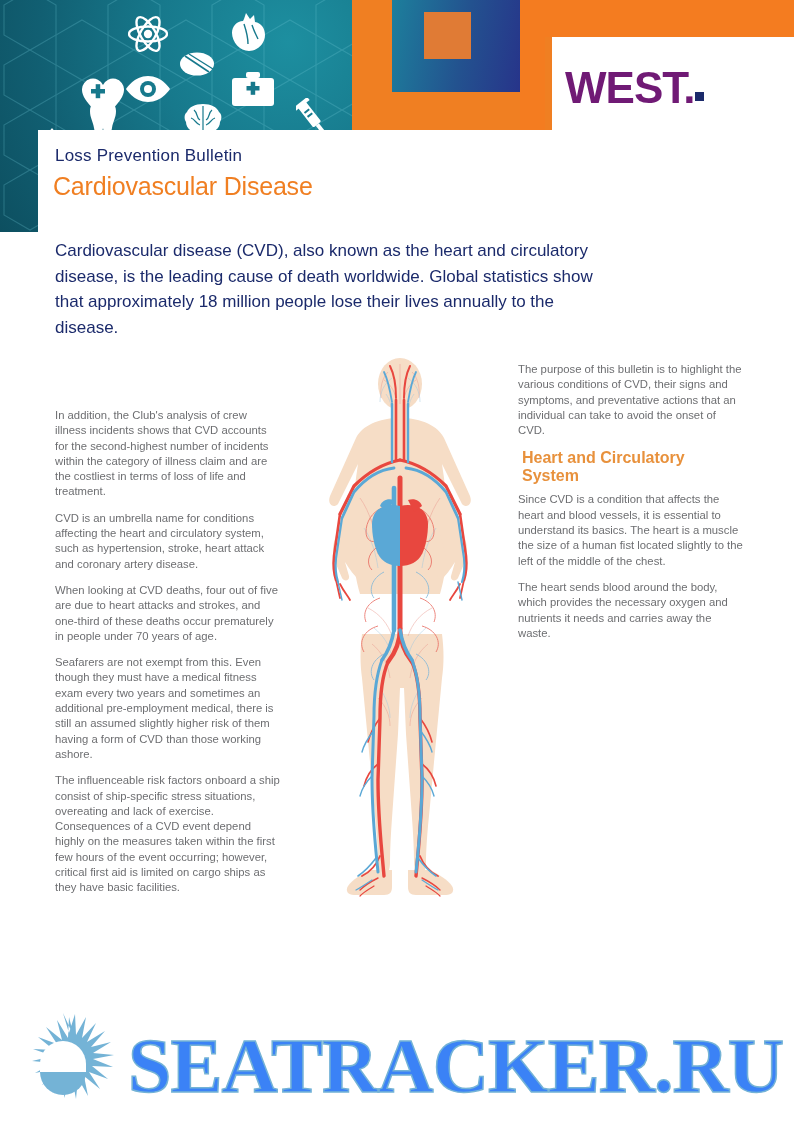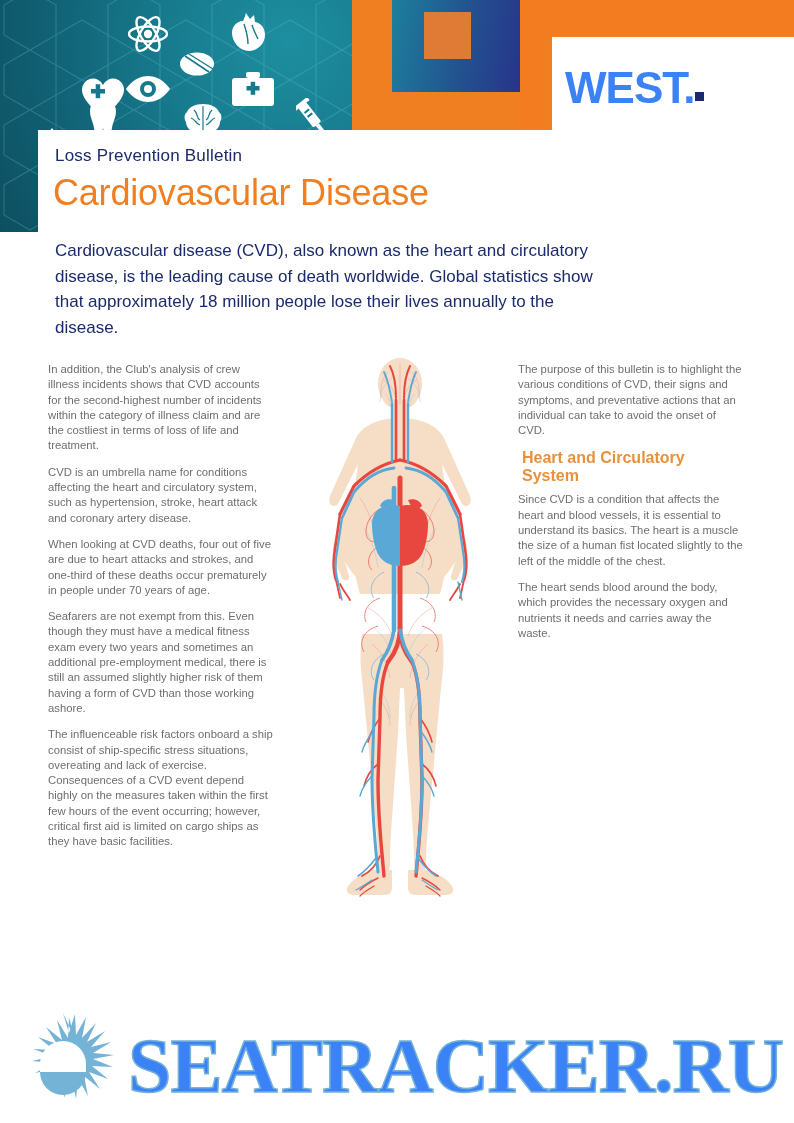--- a/index.html
+++ b/index.html
@@ -18,36 +18,36 @@
   .sq-orange{position:absolute;left:352px;top:0;width:200px;height:133px;background:#f07f22;}
   .sq-grad{position:absolute;left:392px;top:0;width:128px;height:92px;
            background:linear-gradient(100deg,#1d7f9c 0%,#23528f 55%,#27348a 100%);}
   .sq-inner{position:absolute;left:424px;top:12px;width:47px;height:47px;background:#e07b35;}
   .orange-band{position:absolute;left:520px;top:0;width:274px;height:37px;background:#f47c20;}
   .orange-band2{position:absolute;left:520px;top:37px;width:25px;height:96px;background:#f47c20;}
   .navy-strip{position:absolute;left:490px;top:0;width:8px;height:64px;background:#27348a;}
 
   .logo{position:absolute;left:565px;top:62px;width:200px;height:52px;}
   .logo-text{font-family:"Liberation Sans",sans-serif;font-weight:bold;font-size:44px;
-             letter-spacing:-1px;color:#3b82f6;line-height:52px;}
+             letter-spacing:-1px;color:#701a75;line-height:52px;}
   .logo-mark{display:inline-block;width:9px;height:9px;background:#1b2a6b;
              position:relative;top:-2px;margin-left:1px;}
 
   
   .white-panel{position:absolute;left:38px;top:130px;width:756px;height:102px;background:#fff;}
 
   
   .kicker{position:absolute;left:55px;top:146px;font-size:17px;color:#1b2a6b;letter-spacing:.2px;}
-  .title{position:absolute;left:53px;top:172px;font-size:36px;color:#f07f22;letter-spacing:-.2px;}
+  .title{position:absolute;left:53px;top:172px;font-size:25px;color:#f07f22;letter-spacing:-.2px;}
   .lead{position:absolute;left:55px;top:238px;width:560px;font-size:17px;
         line-height:25.5px;color:#1b2a6b;}
 
   
   .col{position:absolute;top:362px;width:225px;font-size:11.3px;line-height:15.3px;color:#6d6e71;}
-  .col.left{left:48px;}
+  .col.left{left:55px;margin-top:46px;}
   .col.right{left:518px;}
   .col p{margin:0 0 11px 0;}
   .sec-head{font-size:16px;color:#e8913c;margin:0 0 7px 4px;line-height:18px;}
 
   
   .figure{position:absolute;left:300px;top:358px;width:200px;height:560px;}
 
   
   .watermark{position:absolute;left:0;top:1005px;width:794px;height:118px;}
   .wm-text{position:absolute;left:128px;top:16px;font-family:"Liberation Serif","DejaVu Serif",serif;

